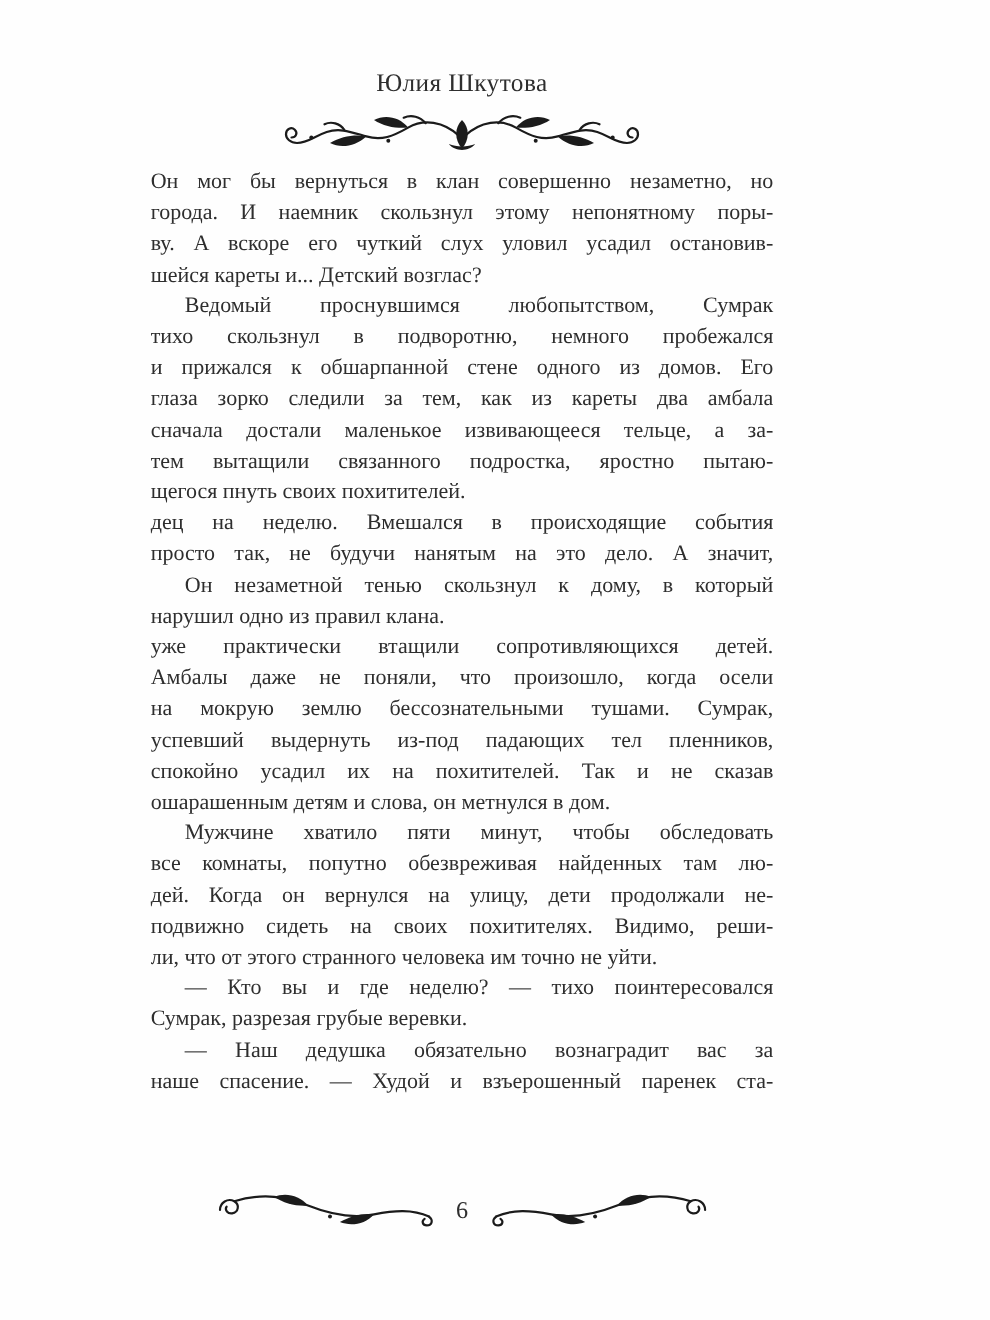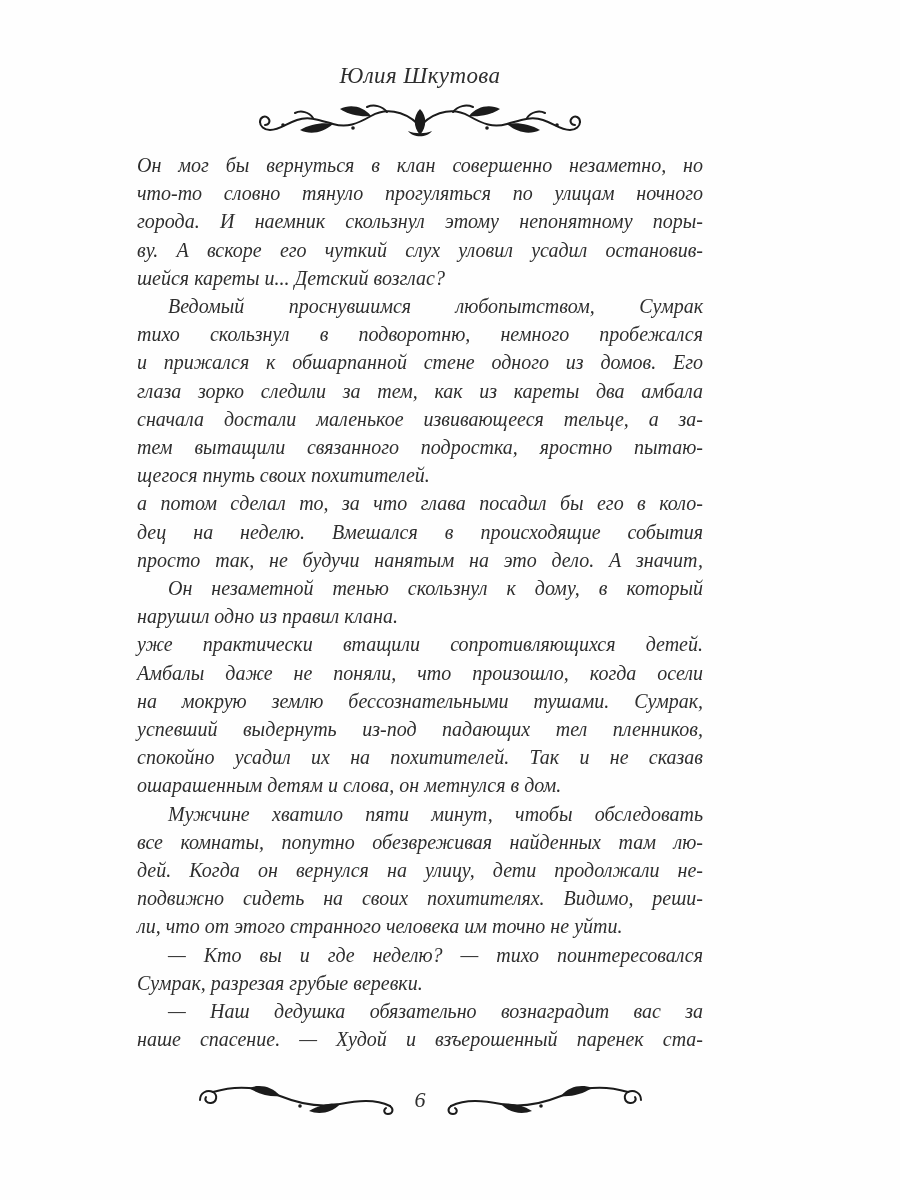--- a/index.html
+++ b/index.html
@@ -3,21 +3,20 @@
 <meta charset="utf-8">
 <style>
   html,body { margin:0; padding:0; background:#ffffff; }
   .page {
     position:relative;
     width:900px; height:1200px;
     background:#fefefe;
     font-family:"Liberation Serif","DejaVu Serif",serif;
     color:#2e2e2e;
     overflow:hidden;
-    font-style:italic;
   }
   .content { position:absolute; left:137px; top:0; width:566px; }
   .author {
     margin-top:62px;
     text-align:center;
     font-size:23px;
     line-height:28px;
     letter-spacing:0.4px;
   }
   .ornament-top { display:block; margin:13px auto 0 auto; }
@@ -53,32 +52,30 @@
       </g>
       <use href="#orn-half" transform="translate(330,0) scale(-1,1)"></use>
       <g fill="#1b1b1b" stroke="none">
         <path d="M165,6 C158,13 158,24 165,32 C172,24 172,13 165,6 Z"></path>
         <path d="M153,28 C158,35 172,35 177,28 C170,31 160,31 153,28 Z"></path>
       </g>
     </svg>
 
     <div class="body-text" id="body-text">
         <div class="line">Он мог бы вернуться в клан совершенно незаметно, но</div>
-        <div class="line">что-то словно тянуло прогуляться по улицам ночного</div>
         <div class="line">города. И наемник скользнул этому непонятному поры-</div>
         <div class="line">ву. А вскоре его чуткий слух уловил усадил остановив-</div>
         <div class="line last">шейся кареты и... Детский возглас?</div>
         <div class="line indent">Ведомый проснувшимся любопытством, Сумрак</div>
         <div class="line">тихо скользнул в подворотню, немного пробежался</div>
         <div class="line">и прижался к обшарпанной стене одного из домов. Его</div>
         <div class="line">глаза зорко следили за тем, как из кареты два амбала</div>
         <div class="line">сначала достали маленькое извивающееся тельце, а за-</div>
         <div class="line">тем вытащили связанного подростка, яростно пытаю-</div>
         <div class="line last">щегося пнуть своих похитителей.</div>
-        <div class="line">а потом сделал то, за что глава посадил бы его в коло-</div>
         <div class="line">дец на неделю. Вмешался в происходящие события</div>
         <div class="line">просто так, не будучи нанятым на это дело. А значит,</div>
         <div class="line indent">Он незаметной тенью скользнул к дому, в который</div>
         <div class="line last">нарушил одно из правил клана.</div>
         <div class="line">уже практически втащили сопротивляющихся детей.</div>
         <div class="line">Амбалы даже не поняли, что произошло, когда осели</div>
         <div class="line">на мокрую землю бессознательными тушами. Сумрак,</div>
         <div class="line">успевший выдернуть из-под падающих тел пленников,</div>
         <div class="line">спокойно усадил их на похитителей. Так и не сказав</div>
         <div class="line last">ошарашенным детям и слова, он метнулся в дом.</div>

